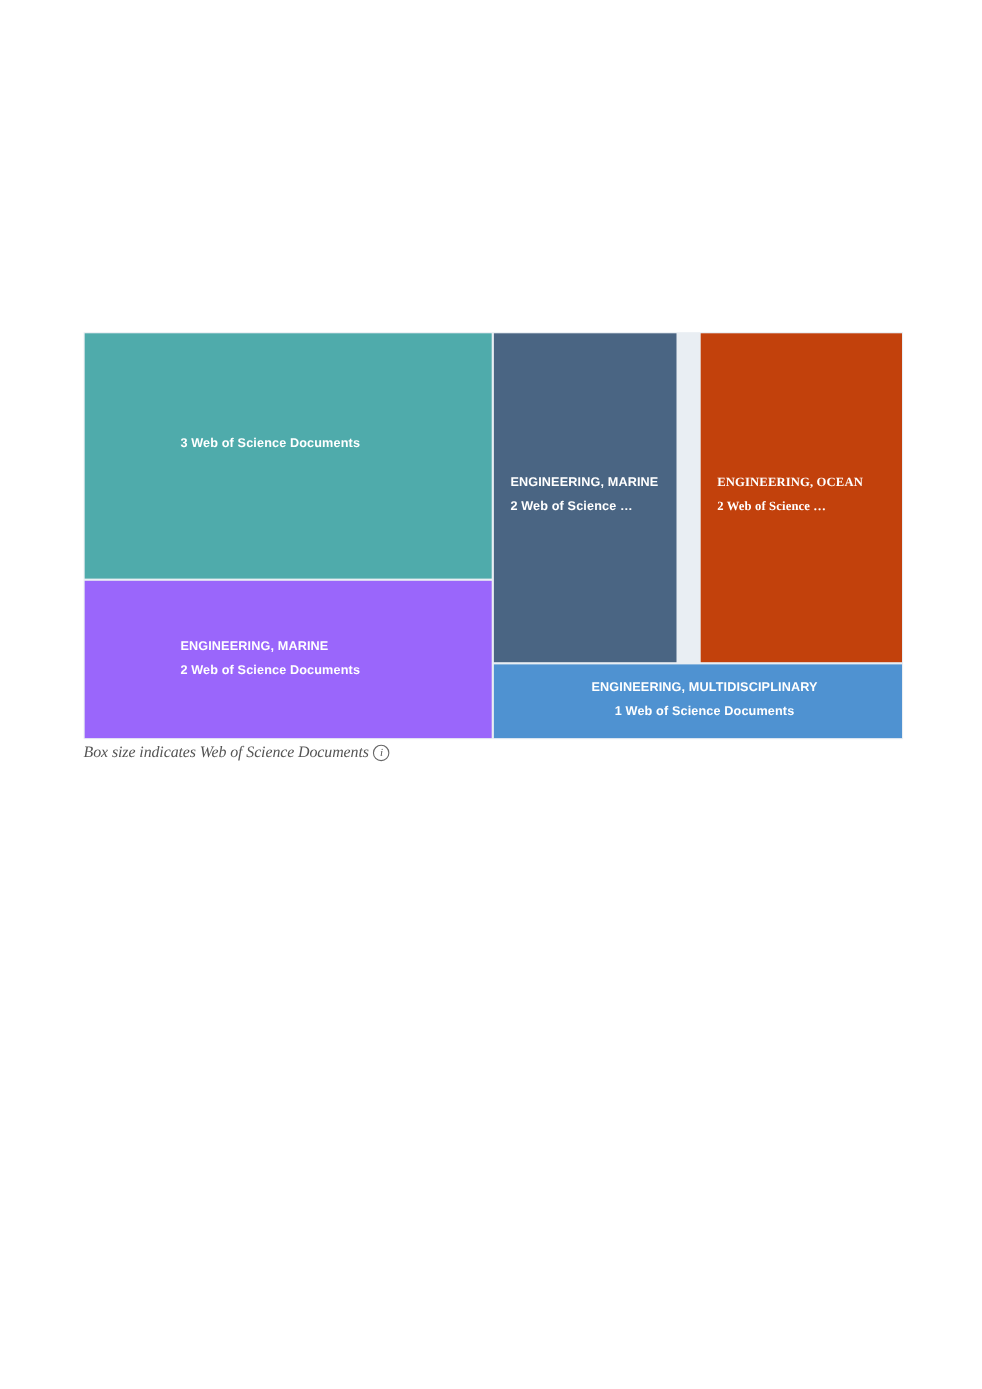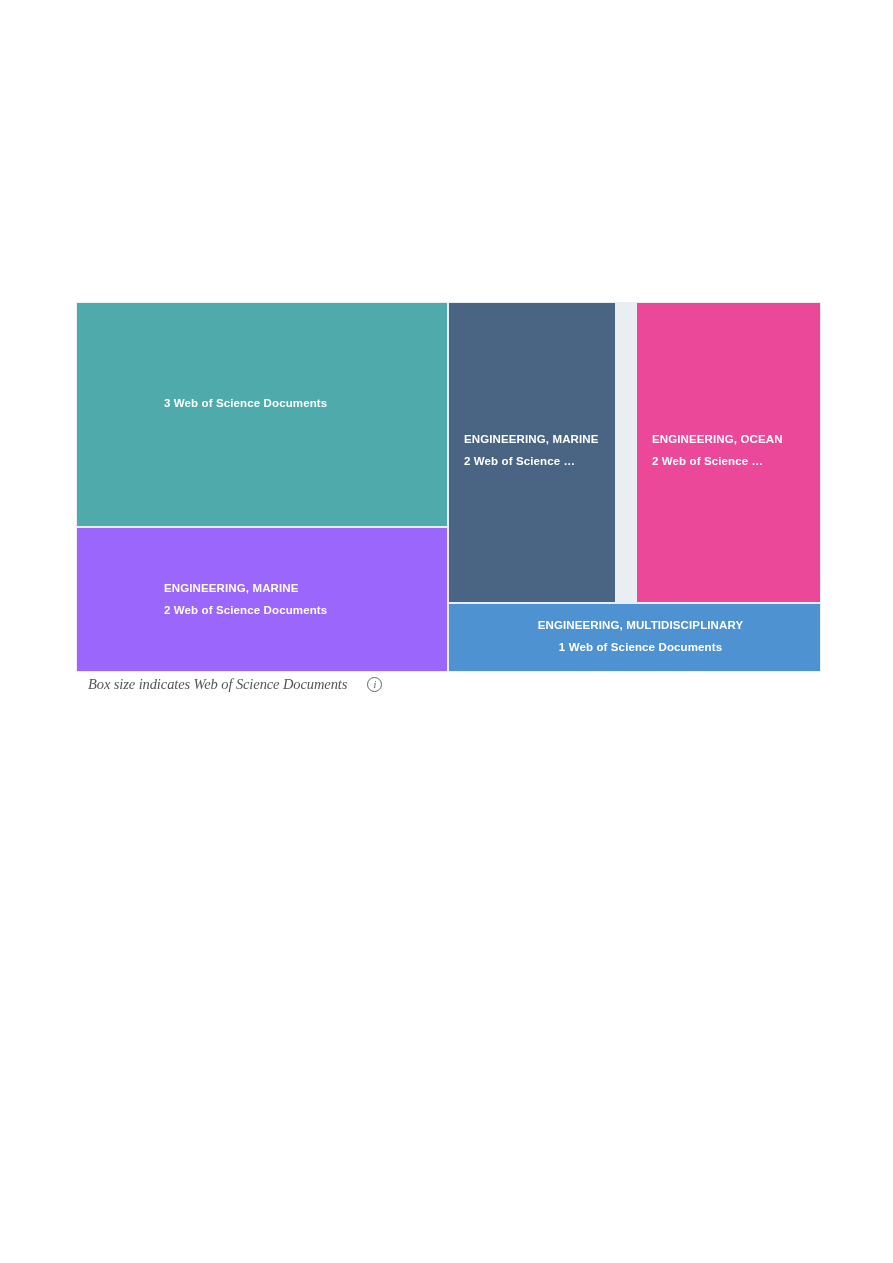--- a/index.html
+++ b/index.html
@@ -81,25 +81,25 @@
     left: 561px; top: 1px;
     width: 183px; height: 299px;
   }
   #tile-engineering-multidisciplinary {
     left: 373px; top: 302px;
     width: 371px; height: 67px;
   }
 
   #caption-row {
     position: absolute;
-    left: 12px;
+    left: 0;
     top: 374px;
     display: flex;
     align-items: center;
-    gap: 20px;
+    gap: 4px;
     white-space: nowrap;
     justify-content: flex-end;
   }
   #caption-text {
     font-family: "Liberation Serif", serif;
     font-style: italic;
     font-size: 14.5px;
     color: #555555;
     letter-spacing: -0.1px;
   }
@@ -139,21 +139,21 @@
       </div>
     </div>
 
     <div class="tile" id="tile-engineering-marine" style="background:#4a6583;">
       <div class="tile-label lab-indent-mid" style="top:126px;">
         <span class="cat">ENGINEERING, MARINE</span>
         <span class="val">2 Web of Science …</span>
       </div>
     </div>
 
-    <div class="tile" id="tile-engineering-ocean" style="background:#ec4899;">
+    <div class="tile" id="tile-engineering-ocean" style="background:#c2410c;font-family:Liberation Serif, serif;">
       <div class="tile-label lab-indent-mid" style="top:126px;">
         <span class="cat">ENGINEERING, OCEAN</span>
         <span class="val">2 Web of Science …</span>
       </div>
     </div>
 
     <div class="tile" id="tile-engineering-multidisciplinary" style="background:#4f92d1;">
       <div class="tile-label lab-center" style="top:11px;">
         <span class="cat">ENGINEERING, MULTIDISCIPLINARY</span>
         <span class="val">1 Web of Science Documents</span>

